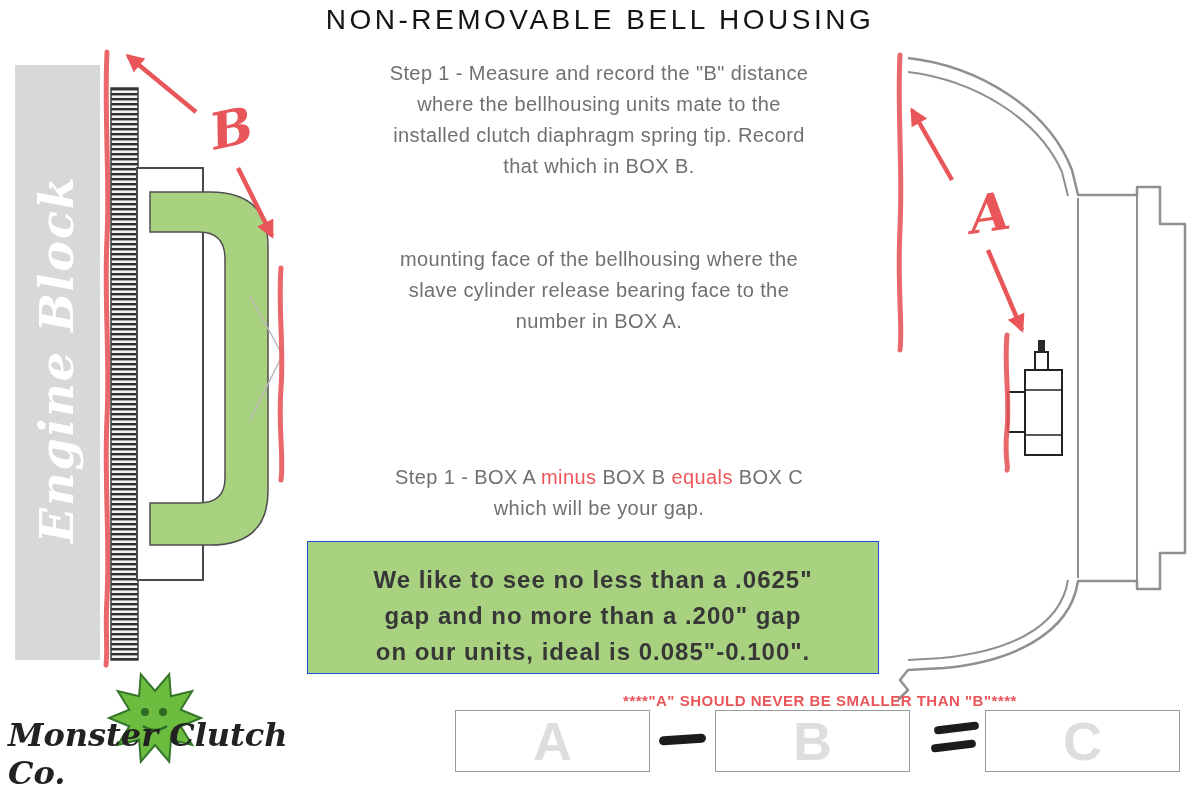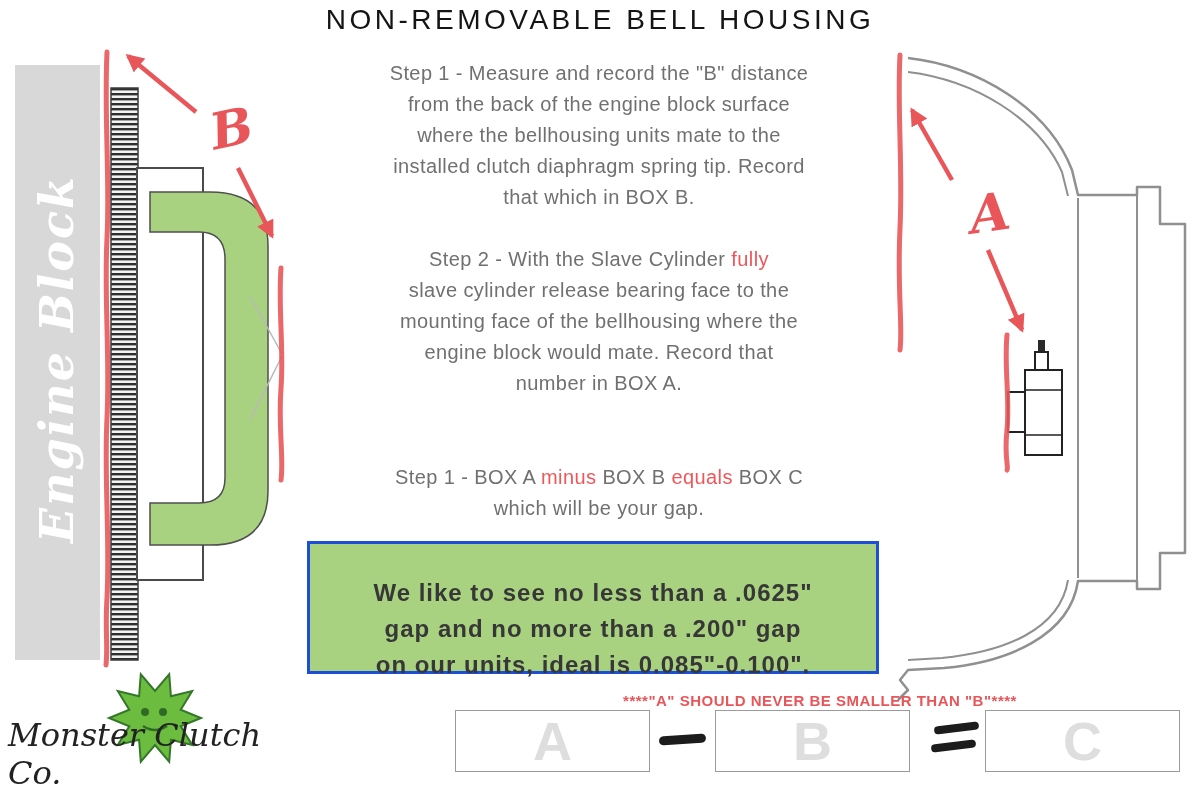--- a/index.html
+++ b/index.html
@@ -5,32 +5,32 @@
   html,body{margin:0;padding:0;background:#fff;}
   .canvas{position:relative;width:1200px;height:802px;background:#fff;overflow:hidden;
           font-family:"Liberation Sans",sans-serif;}
   .abs{position:absolute;}
   .title{left:300px;top:4px;width:600px;text-align:center;font-size:28px;font-weight:normal;
          letter-spacing:3.5px;color:#141414;}
   .para{width:612px;left:293px;text-align:center;font-size:20px;line-height:31px;
         color:#707070;letter-spacing:.4px;}
   .red{color:#ef5659;}
   .note-box{left:307px;top:541px;width:572px;height:133px;background:#a8d280;
-            border:3px solid #1d4ed8;text-align:center;color:#373737;font-size:24px;
-            line-height:36px;padding-top:31px;box-sizing:border-box;letter-spacing:1px;font-weight:600;}
+            border:1px solid #1d4ed8;text-align:center;color:#373737;font-size:24px;
+            line-height:36px;padding-top:20px;box-sizing:border-box;letter-spacing:1px;font-weight:600;}
   .warning{left:450px;top:692px;width:740px;text-align:center;font-size:15px;font-weight:bold;
            color:#e8565a;letter-spacing:.5px;}
   .calc-box{top:710px;width:193px;height:60px;background:#fff;border:1.5px solid #9b9b9b;
             text-align:center;font-size:54px;font-weight:bold;color:#dedede;line-height:60px;}
   .bar{background:#1c1c1c;border-radius:5px;}
   .engine-label{left:-223px;top:332px;width:560px;text-align:center;transform:rotate(-90deg);
                 font-family:"DejaVu Serif",serif;font-style:italic;font-weight:bold;
                 font-size:46px;color:#ffffff;letter-spacing:2px;}
   .logo-text{left:8px;top:716px;width:300px;font-family:"DejaVu Serif",serif;font-style:italic;
-             font-weight:normal;font-size:32px;color:#222;}
+             font-weight:bold;font-size:32px;color:#222;}
   svg text.marker-letter{font-family:"DejaVu Serif",serif;font-style:italic;font-weight:bold;
              fill:#e8565a;}
 </style>
 </head>
 <body>
 
 <div class="canvas">
 
   <svg class="abs" style="left:0;top:38px;" width="300" height="665" viewBox="0 0 300 665">
     <defs>
@@ -89,31 +89,28 @@
 
     <text class="marker-letter" x="92" y="196" font-size="52" transform="rotate(-8 92 180)">A</text>
     <line x1="74" y1="142" x2="34" y2="72" stroke="#e8565a" stroke-width="4.5" marker-end="url(#ah2)"></line>
     <line x1="110" y1="212" x2="144" y2="292" stroke="#e8565a" stroke-width="4.5" marker-end="url(#ah2)"></line>
   </svg>
 
   <div class="abs title">NON-REMOVABLE BELL HOUSING</div>
 
   <div class="abs para" style="top:58px;">
     <div>Step 1 - Measure and record the "B" distance</div>
-    <div>from the back of the engine block surface</div>
     <div>where the bellhousing units mate to the</div>
     <div>installed clutch diaphragm spring tip.  Record</div>
     <div>that which in BOX B.</div>
   </div>
 
   <div class="abs para" style="top:244px;">
-    <div><span>Step 2 - With the Slave Cylinder </span><span class="red">fully</span></div>
+    <div>mounting face of the bellhousing where the</div>
     <div>slave cylinder release bearing face to the</div>
-    <div>mounting face of the bellhousing where the</div>
-    <div>engine block would mate.  Record that</div>
     <div>number in BOX A.</div>
   </div>
 
   <div class="abs para" style="top:462px;">
     <div>
       <span>Step 1 - BOX A </span><span class="red">minus</span><span> BOX B </span><span class="red">equals</span><span> BOX C</span>
     </div>
     <div>which will be your gap.</div>
   </div>
 

